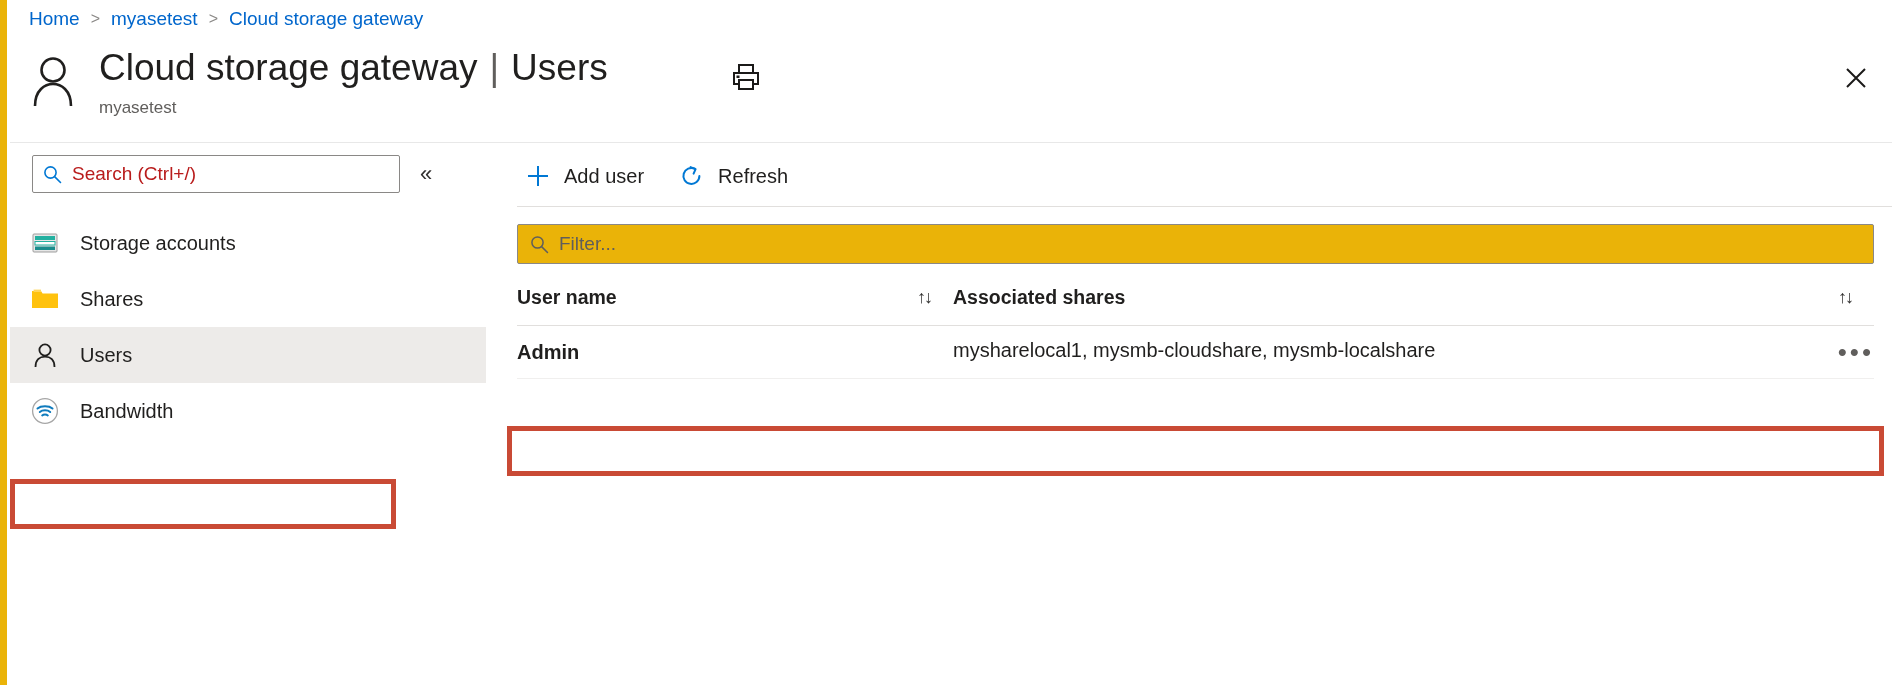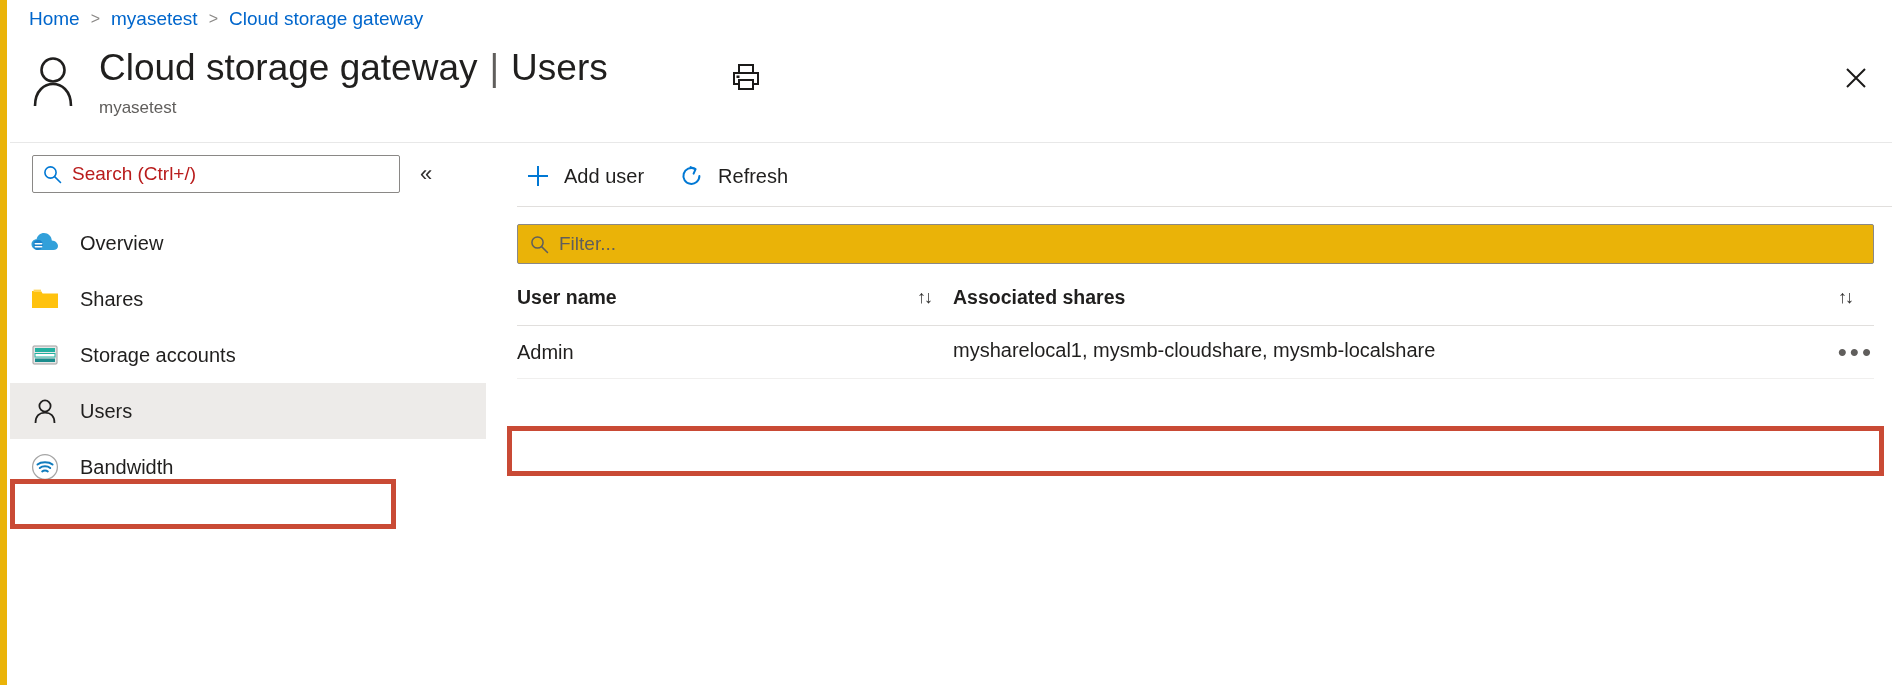--- a/index.html
+++ b/index.html
@@ -291,21 +291,21 @@
     white-space: nowrap;
   }
   table.grid td {
     font-size: 20px;
     color: #201f1e;
     height: 52px;
     padding: 0;
     border-bottom: 1px solid #f0efee;
     white-space: nowrap;
   }
-  td.cell-user  { padding-left: 22px; }
+  td.cell-user  { padding-left: 22px; font-weight: bold; }
   td.cell-share { padding-left: 22px; }
   .row-menu {
     font-size: 26px;
     letter-spacing: 3px;
     color: #605e5c;
     cursor: pointer;
     line-height: 1;
     user-select: none;
   }
   
@@ -378,52 +378,41 @@
             <path d="M11.6 11.6 L17.5 17.5" stroke="#0078d4" stroke-width="1.6" fill="none" stroke-linecap="round"></path>
           </svg>
         </span>
         <span class="ph">Search (Ctrl+/)</span>
       </div>
       <span class="collapse-btn">«</span>
     </div>
 
     <div class="nav-list">
 
-      <div class="nav-item">
-        <span class="nav-ico">
-          <svg width="28" height="22" viewBox="0 0 28 22">
-            <path d="M7 18 C2.5 18 0.5 14.7 0.5 12.2 C0.5 9.4 2.8 7.2 5.6 7.2 C6.2 3.6 9.3 1 13 1 C17.2 1 20.6 4.3 20.8 8.4 C24.3 8.6 27 11.1 27 14.1 C27 16.6 25 18 22.3 18 Z" fill="#32a0da"></path>
-            <path d="M2.5 12 C2.5 9.5 4.6 8 7 8 C10 8 12 10.1 12 12.8 C12 15.5 10 18 6.8 18 C3.9 18 2.5 15.9 2.5 13.6 Z" fill="#1b82c9"></path>
-            <rect x="3.5" y="11" width="8" height="1.6" rx="0.8" fill="#ffffff"></rect>
-            <rect x="3.5" y="14" width="8" height="1.6" rx="0.8" fill="#ffffff"></rect>
-          </svg>
-        </span>
-        <span class="nav-label">Overview</span>
-      </div>
-
-      <div class="nav-item">
-        <span class="nav-ico">
-          <svg width="28" height="24" viewBox="0 0 28 24">
-            <path d="M1 4 L10 4 L11.6 6.4 L27 6.4 L27 21 L1 21 Z" fill="#ffc20e"></path>
-            <rect x="2.6" y="2.6" width="7.4" height="2.4" fill="#ffd65c"></rect>
-          </svg>
-        </span>
-        <span class="nav-label">Shares</span>
-      </div>
 
       <div class="nav-item">
         <span class="nav-ico">
           <svg width="28" height="22" viewBox="0 0 28 22">
             <rect x="2" y="2" width="24" height="18" rx="1" fill="#e6e6e6" stroke="#9d9d9d" stroke-width="1"></rect>
             <rect x="4" y="4" width="20" height="4" fill="#23b0a0"></rect>
             <rect x="4" y="9.5" width="20" height="3.5" fill="#ffffff" stroke="#23b0a0" stroke-width="1"></rect>
             <rect x="4" y="14.5" width="20" height="3.5" fill="#1a8c8c"></rect>
           </svg>
         </span>
         <span class="nav-label">Storage accounts</span>
+      </div>
+
+      <div class="nav-item">
+        <span class="nav-ico">
+          <svg width="28" height="24" viewBox="0 0 28 24">
+            <path d="M1 4 L10 4 L11.6 6.4 L27 6.4 L27 21 L1 21 Z" fill="#ffc20e"></path>
+            <rect x="2.6" y="2.6" width="7.4" height="2.4" fill="#ffd65c"></rect>
+          </svg>
+        </span>
+        <span class="nav-label">Shares</span>
       </div>
 
       <div class="nav-item selected">
         <span class="nav-ico">
           <svg width="26" height="26" viewBox="0 0 26 26">
             <circle cx="13" cy="8" r="5.6" fill="none" stroke="#201f1e" stroke-width="1.8"></circle>
             <path d="M3.5 25 C3.5 17.4 8 14.6 13 14.6 C18 14.6 22.5 17.4 22.5 25" fill="none" stroke="#201f1e" stroke-width="1.8"></path>
           </svg>
         </span>
         <span class="nav-label">Users</span>

